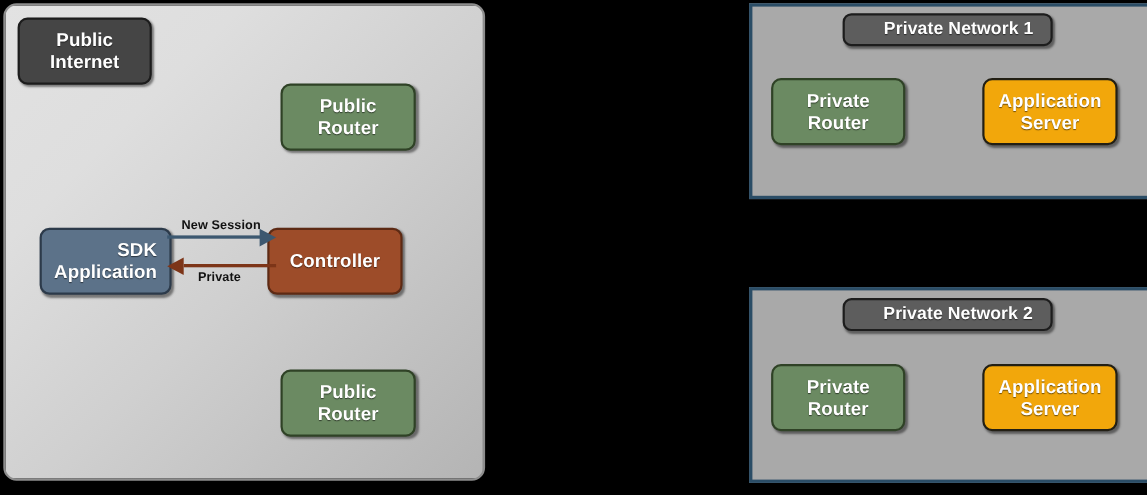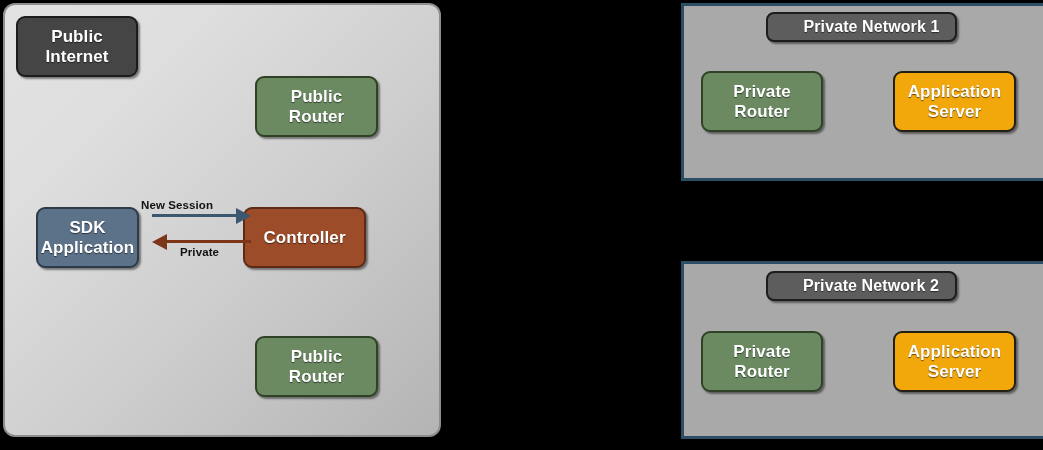--- a/index.html
+++ b/index.html
@@ -101,21 +101,21 @@
   .node.header-chip {
     background: #5d5d5d;
     border: 2px solid #1d1d1d;
     border-radius: 8px;
     font-size: 16px;
   }
 
   
   #public-internet   { left: 11px;  top: 11px;  width: 122px; height: 61px; }
   #public-router-top { left: 250px; top: 71px;  width: 123px; height: 61px; }
-  #sdk-application   { left: 31px;  top: 202px; width: 103px; height: 61px; }
+  #sdk-application   { left: 31px;  top: 202px; width: 120px; height: 61px; text-align: right; }
   #controller        { left: 238px; top: 202px; width: 123px; height: 61px; }
   #public-router-bot { left: 250px; top: 331px; width: 123px; height: 61px; }
 
   
   #pn1-title   { left: 766px; top: 12px;  width: 191px; height: 30px; padding-left: 20px; }
   #pn1-router  { left: 701px; top: 71px;  width: 122px; height: 61px; }
   #pn1-appsrv  { left: 893px; top: 71px;  width: 123px; height: 61px; }
 
   
   #pn2-title   { left: 766px; top: 271px; width: 191px; height: 30px; padding-left: 19px; }
@@ -162,21 +162,21 @@
   }
 
   .arrow-label {
     position: absolute;
     font-size: 11.5px;
     font-weight: bold;
     color: #111111;
     letter-spacing: 0.1px;
     white-space: nowrap;
   }
-  #label-new-session { left: 141px; top: 199px; text-align: right; }
+  #label-new-session { left: 165px; top: 199px; text-align: right; }
   #label-session     { left: 180px; top: 246px; }
 </style>
 </head>
 <body>
 
 <div class="canvas">
 
   <div class="public-region">
 
     <div class="node dark" id="public-internet">Public

